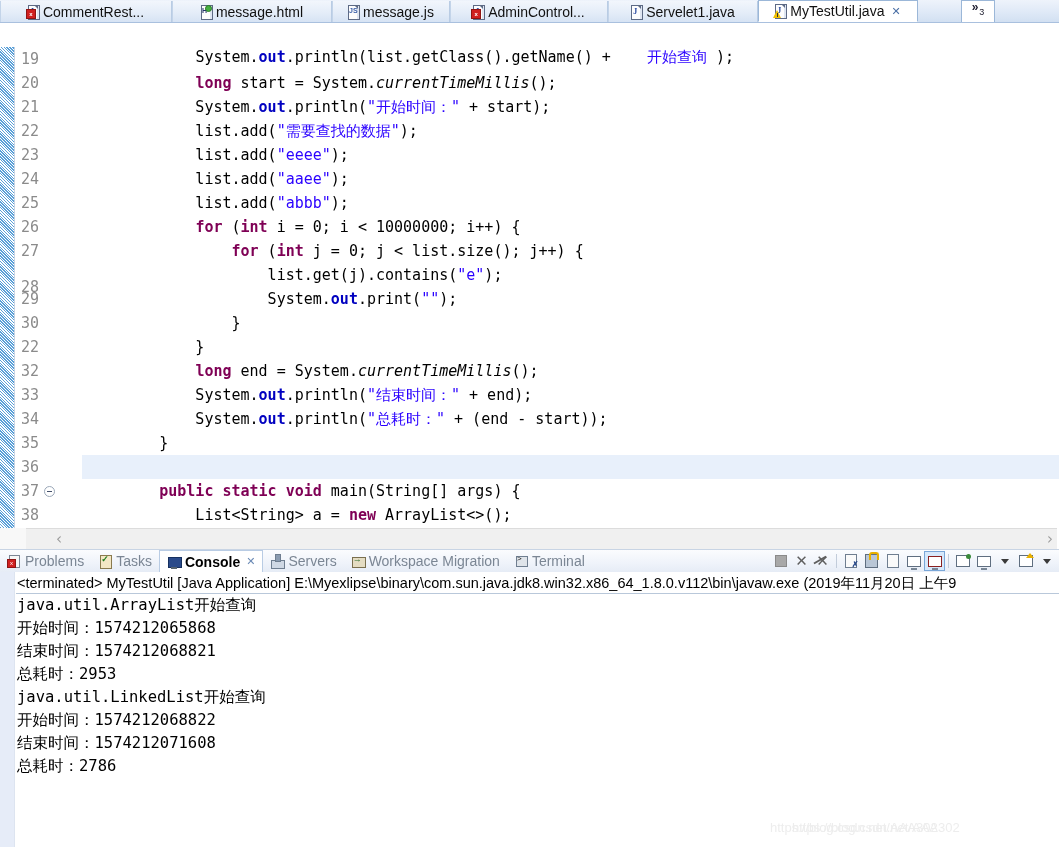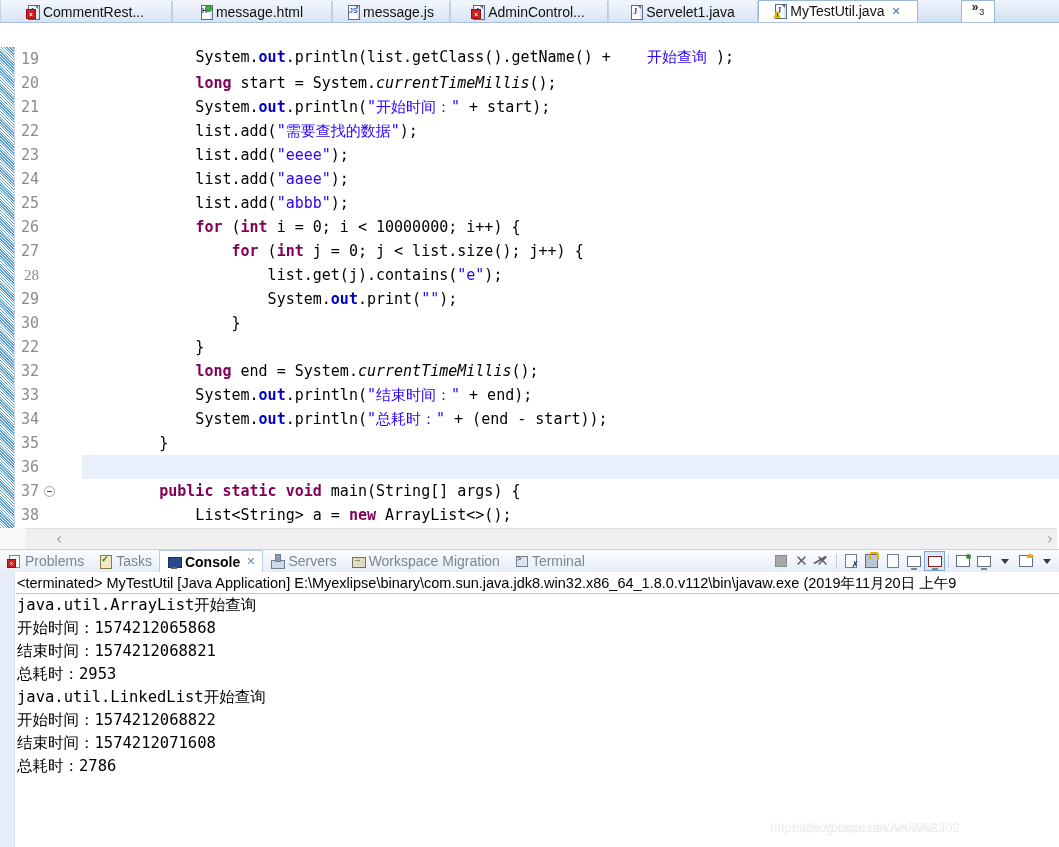--- a/index.html
+++ b/index.html
@@ -348,21 +348,21 @@
   <div id="gutter">
       <div class="lnum" style="top: 0px;">19</div>
       <div class="lnum" style="top: 24px;">20</div>
       <div class="lnum" style="top: 48px;">21</div>
       <div class="lnum" style="top: 72px;">22</div>
       <div class="lnum" style="top: 96px;">23</div>
       <div class="lnum" style="top: 120px; text-align: right;">24</div>
       <div class="lnum" style="top: 144px;">25</div>
       <div class="lnum" style="top: 168px;">26</div>
       <div class="lnum" style="top: 192px;">27</div>
-      <div class="lnum" style="top: 216px; font-family: Liberation Serif, serif;">28</div>
+      <div class="lnum" style="top: 228px;">28</div>
       <div class="lnum" style="top: 240px;">29</div>
       <div class="lnum" style="top: 264px;">30</div>
       <div class="lnum" style="top: 288px;">22</div>
       <div class="lnum" style="top: 312px;">32</div>
       <div class="lnum" style="top: 336px;">33</div>
       <div class="lnum" style="top: 360px;">34</div>
       <div class="lnum" style="top: 384px;">35</div>
       <div class="lnum" style="top: 408px;">36</div>
       <div class="lnum" style="top: 432px;">37</div>
       <div class="foldmark" style="top: 439px;"></div>

